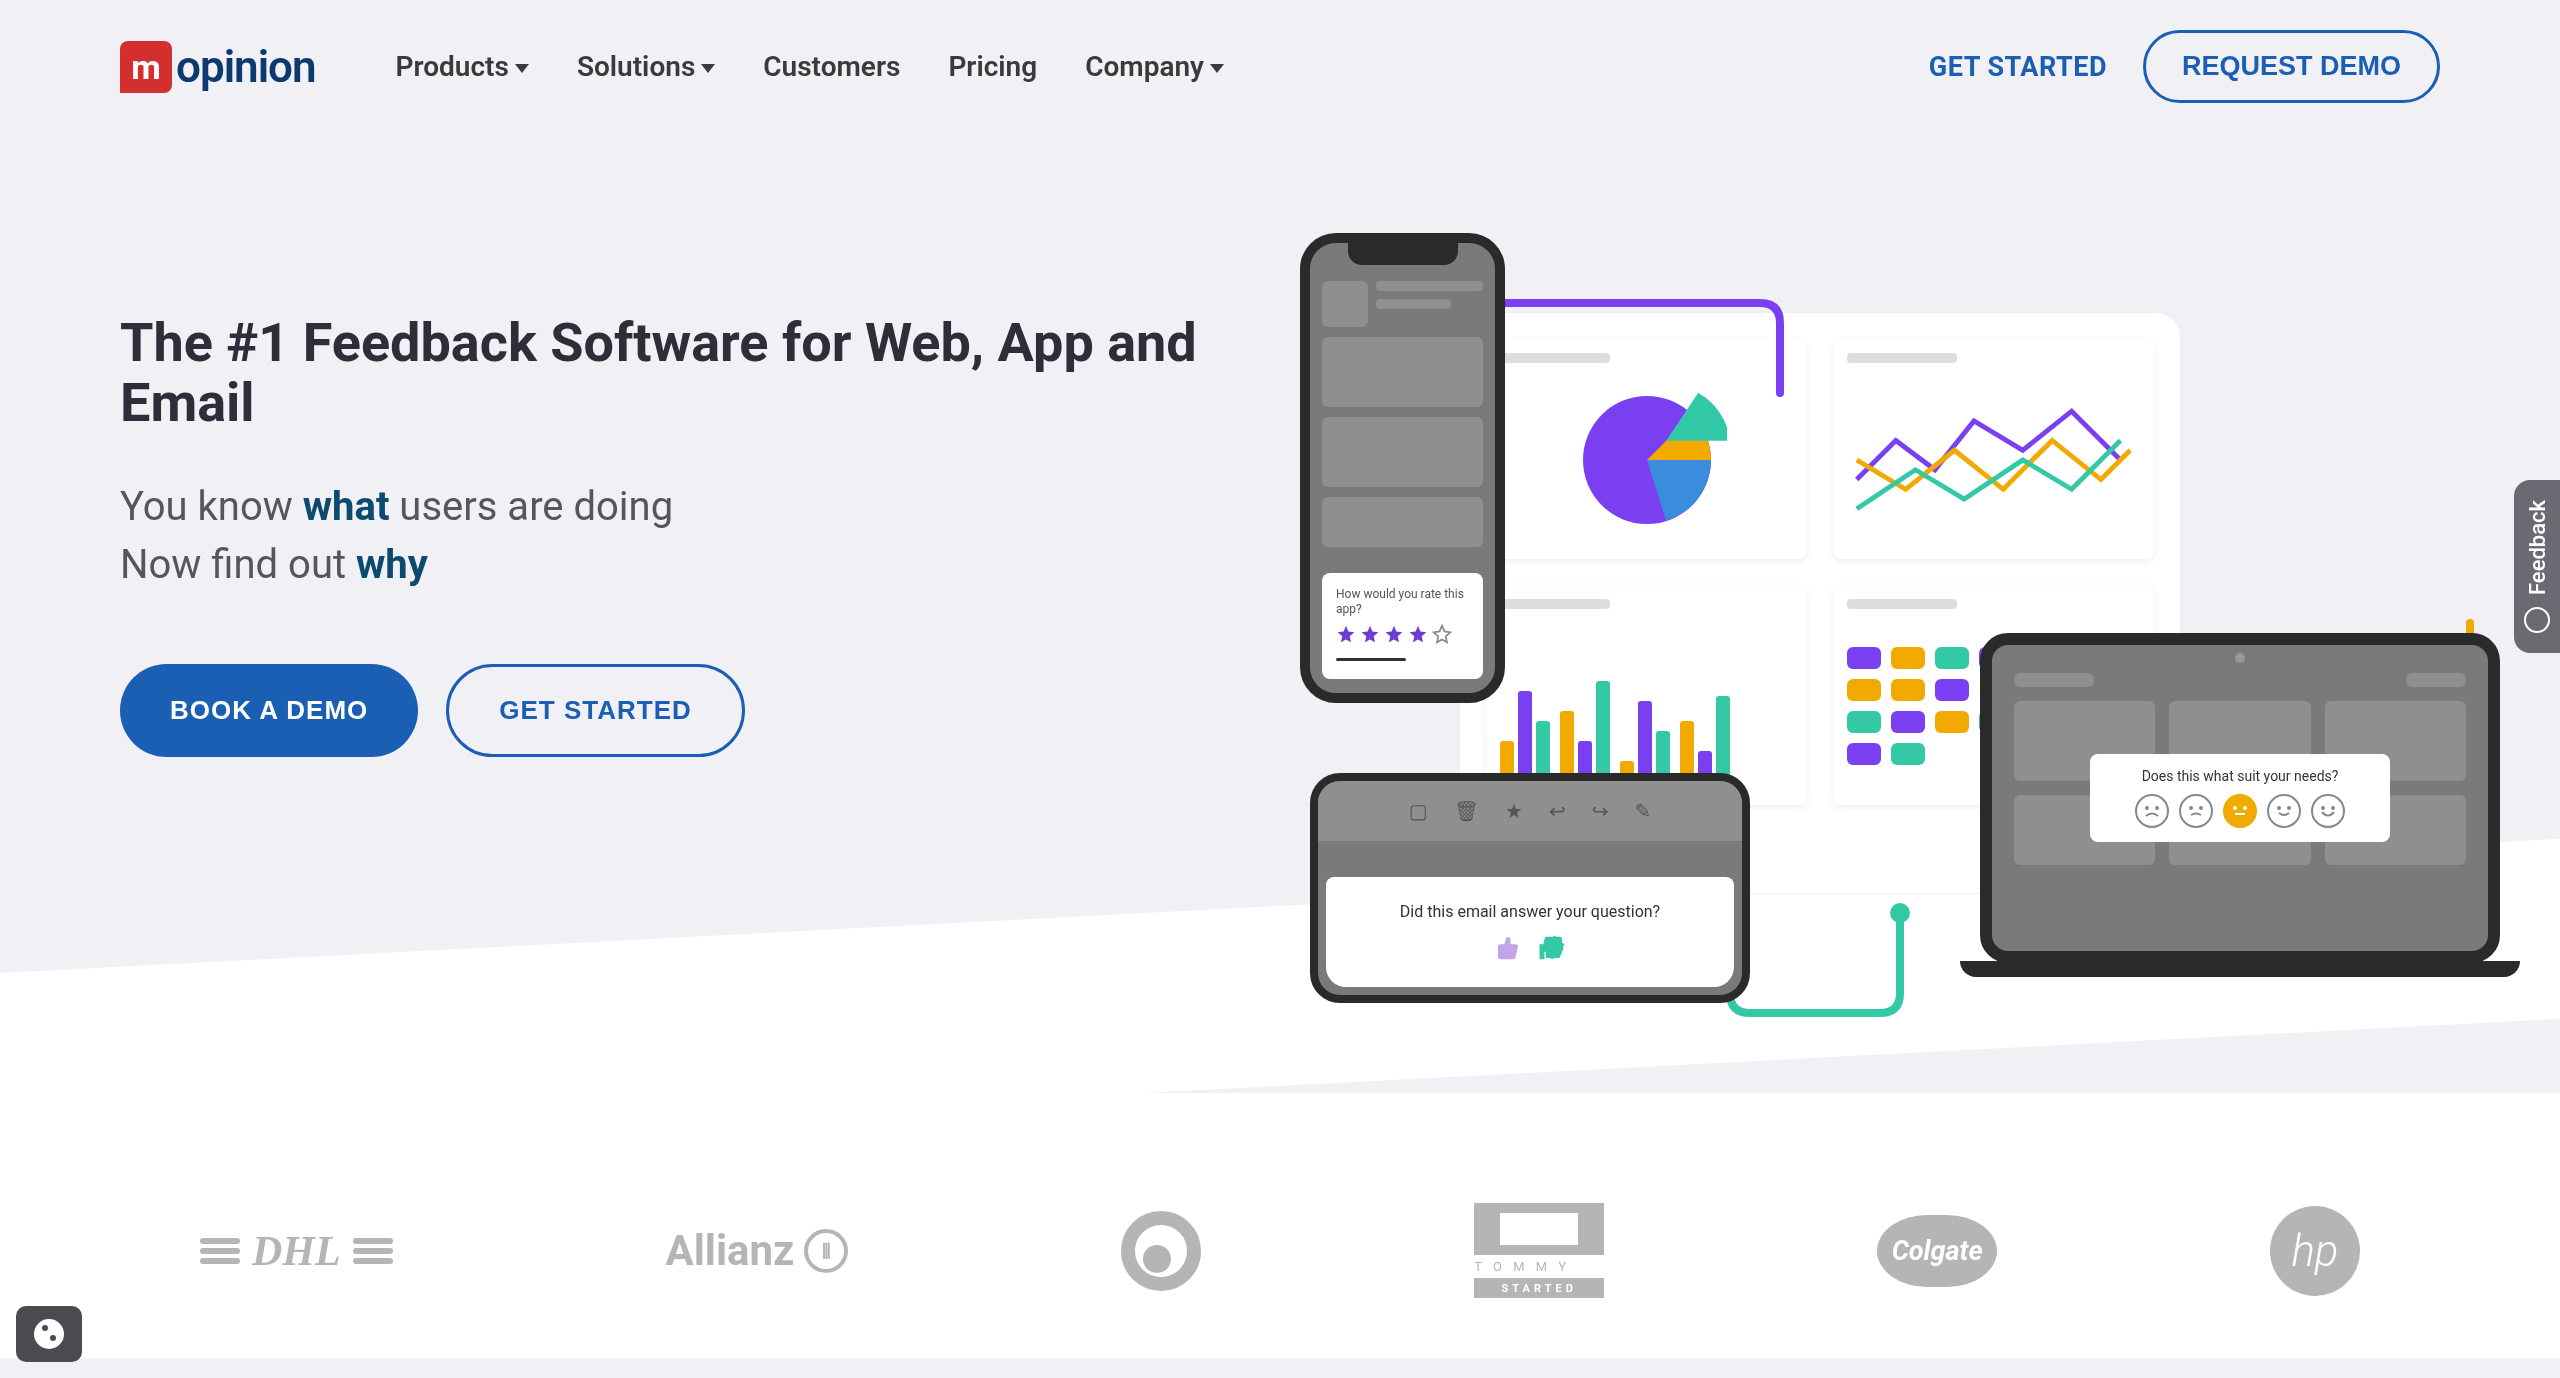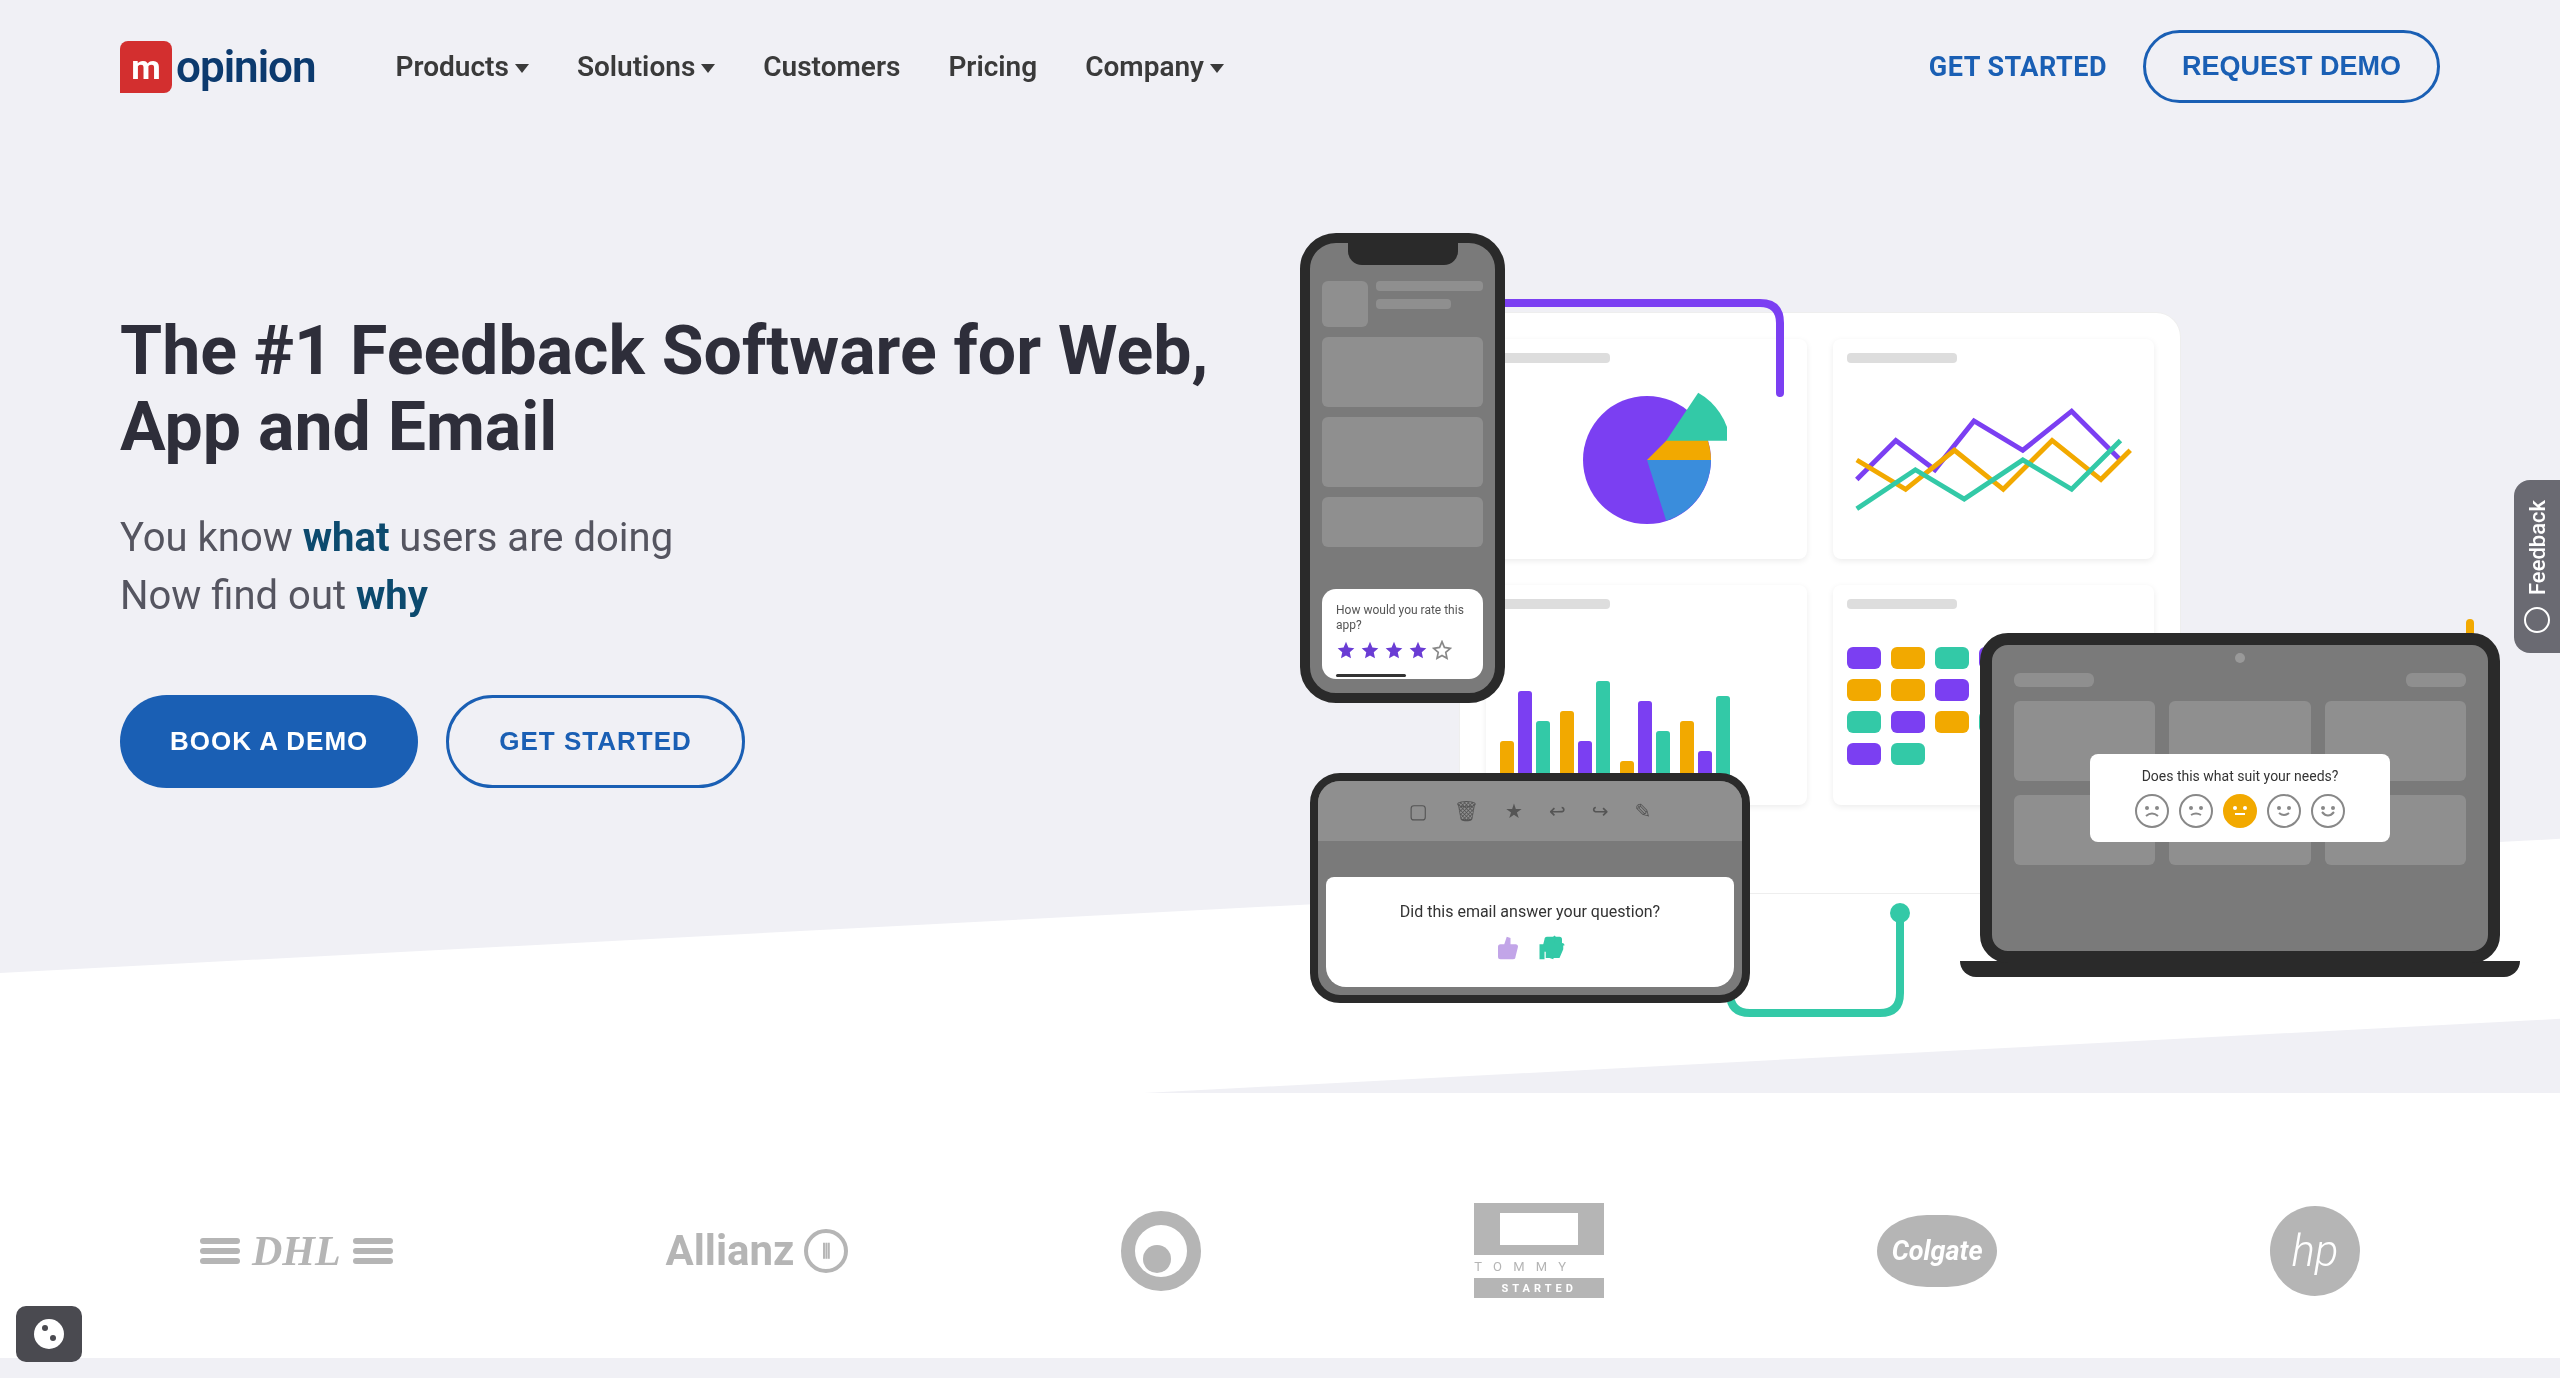--- a/index.html
+++ b/index.html
@@ -95,21 +95,21 @@
   display: flex;
   padding: 120px 120px 40px 120px;
   position: relative;
   align-items: flex-start;
 }
 .hero-left {
   width: 50%;
   padding-top: 60px;
 }
 .hero-title {
-  font-size: 68px;
+  font-size: 54px;
   font-weight: 700;
   line-height: 1.12;
   color: #2e2e3a;
   margin-bottom: 44px;
 }
 .hero-sub {
   font-size: 40px;
   font-weight: 400;
   color: #555560;
   line-height: 1.45;
@@ -180,22 +180,22 @@
 .phone .side-row { display:flex; gap:8px; margin:8px 12px; }
 .phone .side-row .sm { width:46px; height:46px; background:#8f8f8f; border-radius:6px; }
 .phone .side-row .line { flex:1; }
 .phone .side-row .line div { height:10px; background:#8f8f8f; border-radius:4px; margin-bottom:8px; }
 .phone-survey {
   position: absolute;
   bottom: 14px;
   left: 12px;
   right: 12px;
   background: #fff;
-  border-radius: 14px;
-  padding: 14px 14px 2px 14px;
+  border-radius: 8px;
+  padding: 14px 14px 18px 14px;
 }
 .phone-survey-q { font-size: 12px; color: #555; line-height:1.2; margin-bottom:8px;}
 .stars { display:flex; gap:4px; }
 .star { width:20px; height:20px; color:#6a3cd4; }
 .star.empty { color:#888; }
 .phone-underline { height:3px; background:#333; width:70px; margin-top:14px; border-radius:2px;}
 
 .dashboard {
   position: absolute;
   left: 180px;

